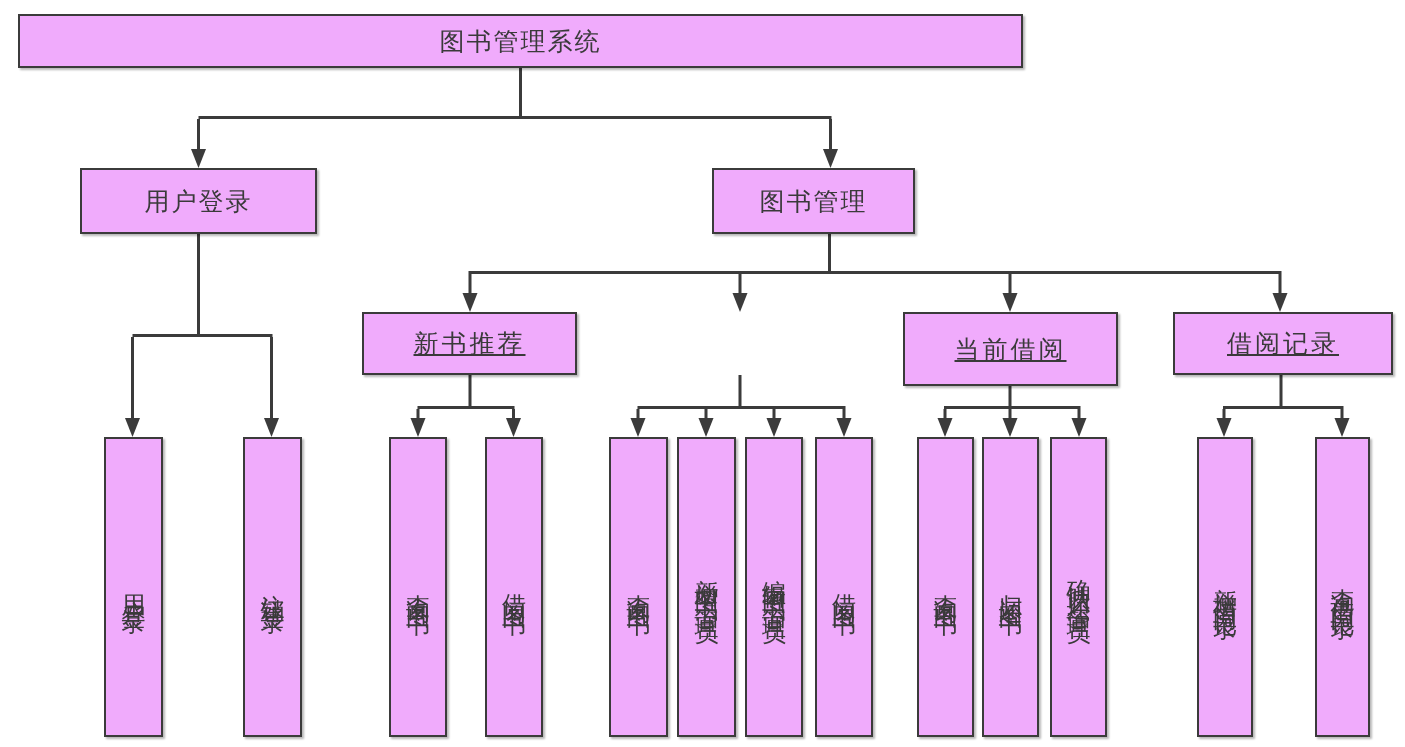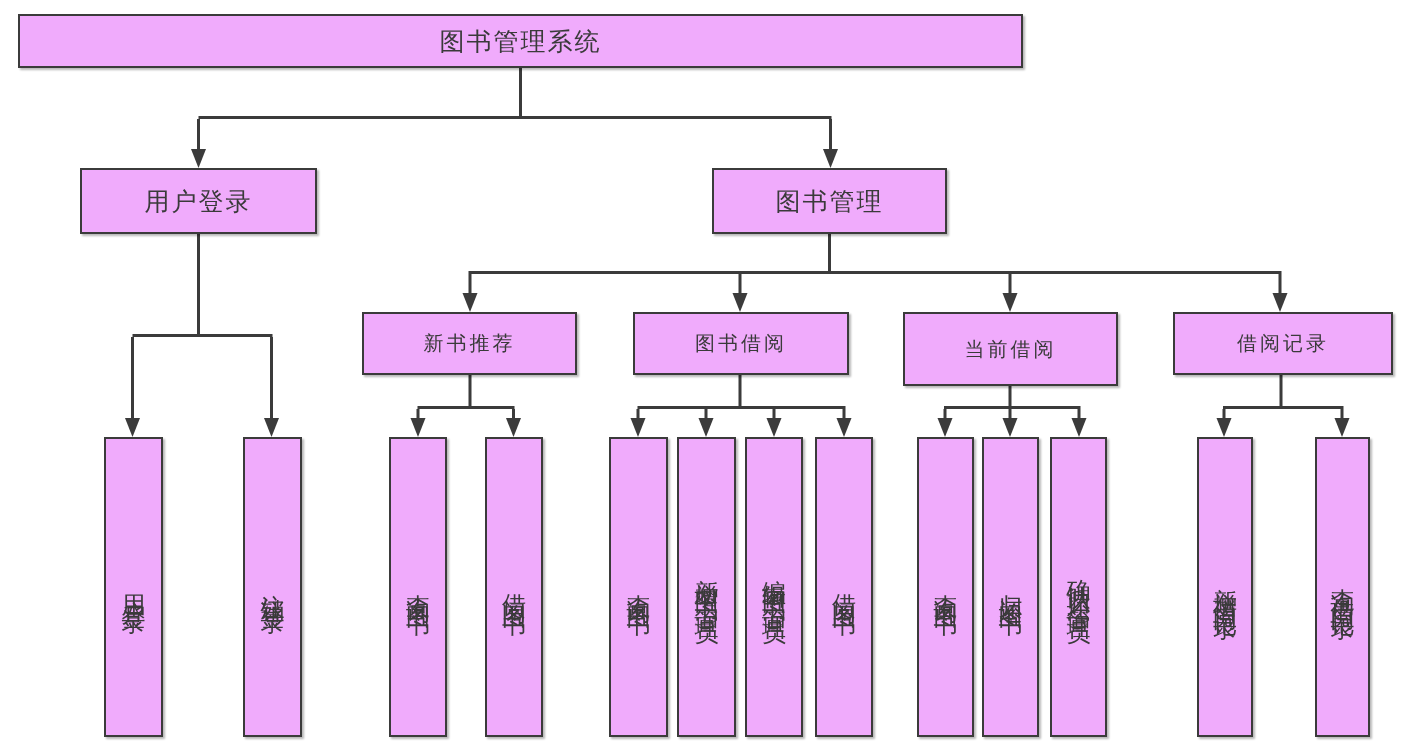--- a/index.html
+++ b/index.html
@@ -18,21 +18,21 @@
     display:flex;align-items:center;justify-content:center;
     box-sizing:border-box;
     color:#3a3a3a;
   }
   .lbl{
     color:#3a3a3a;
     letter-spacing:2px;
     white-space:nowrap;
   }
   .fs25{font-size:25px;}
-  .fs29{font-size:20px;letter-spacing:3px;}
+  .fs29{font-size:25px;letter-spacing:3px;text-decoration:underline;}
   .vtext{
     writing-mode:vertical-rl;
     text-orientation:mixed;
     font-size:24px;
     letter-spacing:6px;
     color:#3a3a3a;
     line-height:1;
   }
   svg.connectors{
     position:absolute;left:0;top:0;
@@ -101,29 +101,26 @@
     </g>
   </svg>
 
   <div class="node" style="left:18px;top:14px;width:1005px;height:54px">
     <span class="lbl fs25">图书管理系统</span>
   </div>
 
   <div class="node" style="left:80px;top:168px;width:237px;height:66px">
     <span class="lbl fs25">用户登录</span>
   </div>
-  <div class="node" style="left:712px;top:168px;width:235px;height:66px">
+  <div class="node" style="left:712px;top:168px;width:203px;height:66px">
     <span class="lbl fs25">图书管理</span>
   </div>
 
   <div class="node" style="left:362px;top:312px;width:215px;height:63px">
     <span class="lbl fs29">新书推荐</span>
-  </div>
-  <div class="node" style="left:633px;top:312px;width:216px;height:63px">
-    <span class="lbl fs29">图书借阅</span>
   </div>
   <div class="node" style="left:903px;top:312px;width:215px;height:74px">
     <span class="lbl fs29">当前借阅</span>
   </div>
   <div class="node" style="left:1173px;top:312px;width:220px;height:63px">
     <span class="lbl fs29">借阅记录</span>
   </div>
 
   <div class="node" style="left:104px;top:437px;width:59px;height:300px">
     <span class="vtext">用户登录</span>

